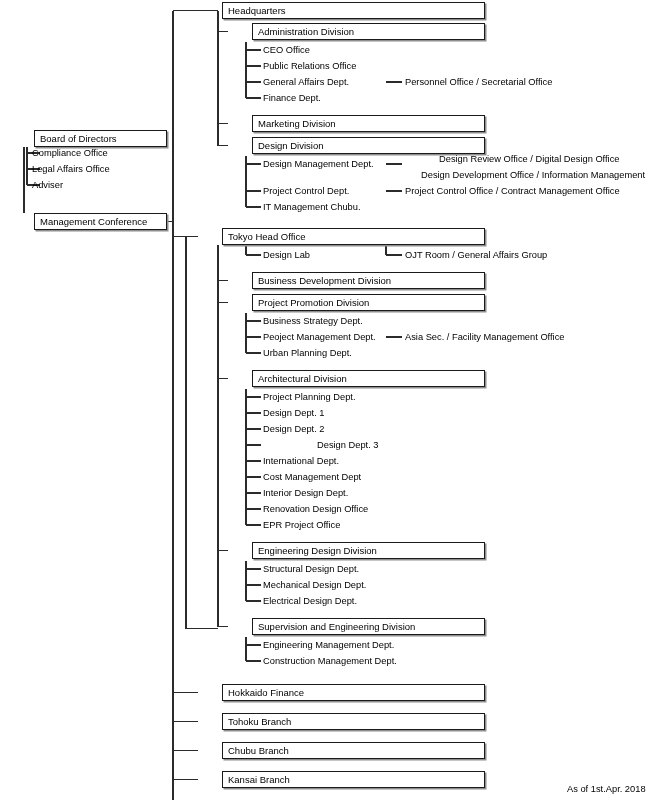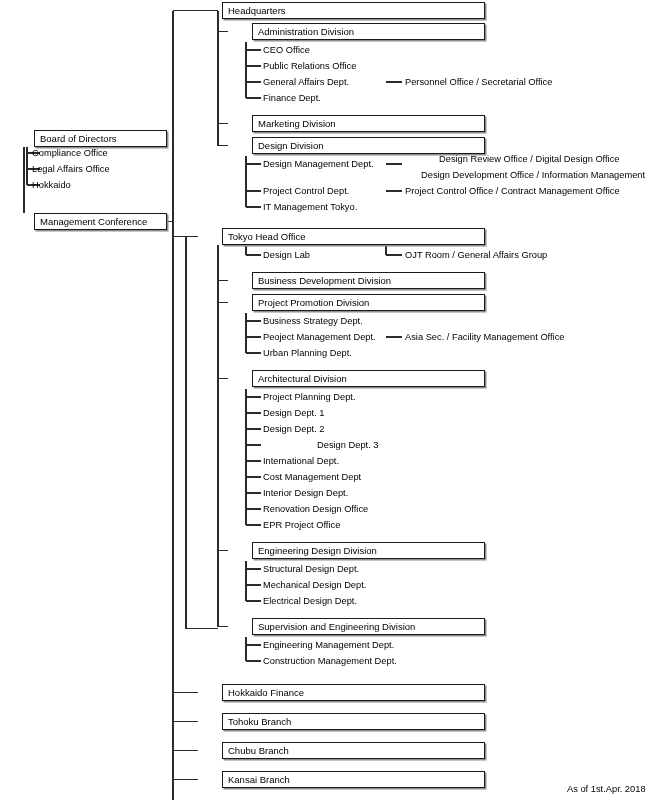--- a/index.html
+++ b/index.html
@@ -148,40 +148,40 @@
         <line x1="27" y1="147" x2="27" y2="185" class="connector"></line>
         <line x1="24" y1="147" x2="24" y2="213" class="connector"></line>
         <line x1="143" y1="221.5" x2="173" y2="221.5" class="connector"></line>
       </g>
   </svg>
 
   <div class="node-box" style="left:10px; top:130px; width:133px;">Board of Directors</div>
 
   <div class="leaf-label" style="left:32px; top:148px;">Compliance Office</div>
   <div class="leaf-label" style="left:32px; top:164px;">Legal Affairs Office</div>
-  <div class="leaf-label" style="left:32px; top:180px;">Hokkaido</div>
+  <div class="leaf-label" style="left:32px; top:180px;">Adviser</div>
 
   <div class="node-box" style="left:10px; top:213px; width:133px;">Management Conference</div>
 
   <div id="tree-layer">
       <div class="node-box" style="left: 198px; top: 2px; width: 263px;">Headquarters</div>
       <div class="node-box" style="left: 228px; top: 23px; width: 233px;">Administration Division</div>
       <div class="leaf-label" style="left: 263px; top: 45px;">CEO Office</div>
       <div class="leaf-label" style="left: 263px; top: 61px;">Public Relations Office</div>
       <div class="leaf-label" style="left: 263px; top: 77px;">General Affairs Dept.</div>
       <div class="sub-label" style="left: 405px; top: 77px;">Personnel Office / Secretarial Office</div>
       <div class="leaf-label" style="left: 263px; top: 93px;">Finance Dept.</div>
       <div class="node-box" style="left: 228px; top: 115px; width: 233px;">Marketing Division</div>
       <div class="node-box" style="left: 228px; top: 137px; width: 233px;">Design Division</div>
       <div class="leaf-label" style="left: 263px; top: 159px;">Design Management Dept.</div>
       <div class="sub-label" style="left: 405px; top: 154px; margin-left: 34px;">Design Review Office / Digital Design Office</div>
       <div class="sub-label" style="left: 405px; top: 170px; margin-left: 16px;">Design Development Office / Information Management</div>
       <div class="leaf-label" style="left: 263px; top: 186px;">Project Control Dept.</div>
       <div class="sub-label" style="left: 405px; top: 186px;">Project Control Office / Contract Management Office</div>
-      <div class="leaf-label" style="left: 263px; top: 202px;">IT Management Tokyo.</div>
+      <div class="leaf-label" style="left: 263px; top: 202px;">IT Management Chubu.</div>
       <div class="node-box" style="left: 198px; top: 228px; width: 263px;">Tokyo Head Office</div>
       <div class="leaf-label" style="left: 263px; top: 250px;">Design Lab</div>
       <div class="sub-label" style="left: 405px; top: 250px;">OJT Room / General Affairs Group</div>
       <div class="node-box" style="left: 228px; top: 272px; width: 233px;">Business Development Division</div>
       <div class="node-box" style="left: 228px; top: 294px; width: 233px;">Project Promotion Division</div>
       <div class="leaf-label" style="left: 263px; top: 316px;">Business Strategy Dept.</div>
       <div class="leaf-label" style="left: 263px; top: 332px;">Peoject Management Dept.</div>
       <div class="sub-label" style="left: 405px; top: 332px;">Asia Sec. / Facility Management Office</div>
       <div class="leaf-label" style="left: 263px; top: 348px;">Urban Planning Dept.</div>
       <div class="node-box" style="left: 228px; top: 370px; width: 233px;">Architectural Division</div>

